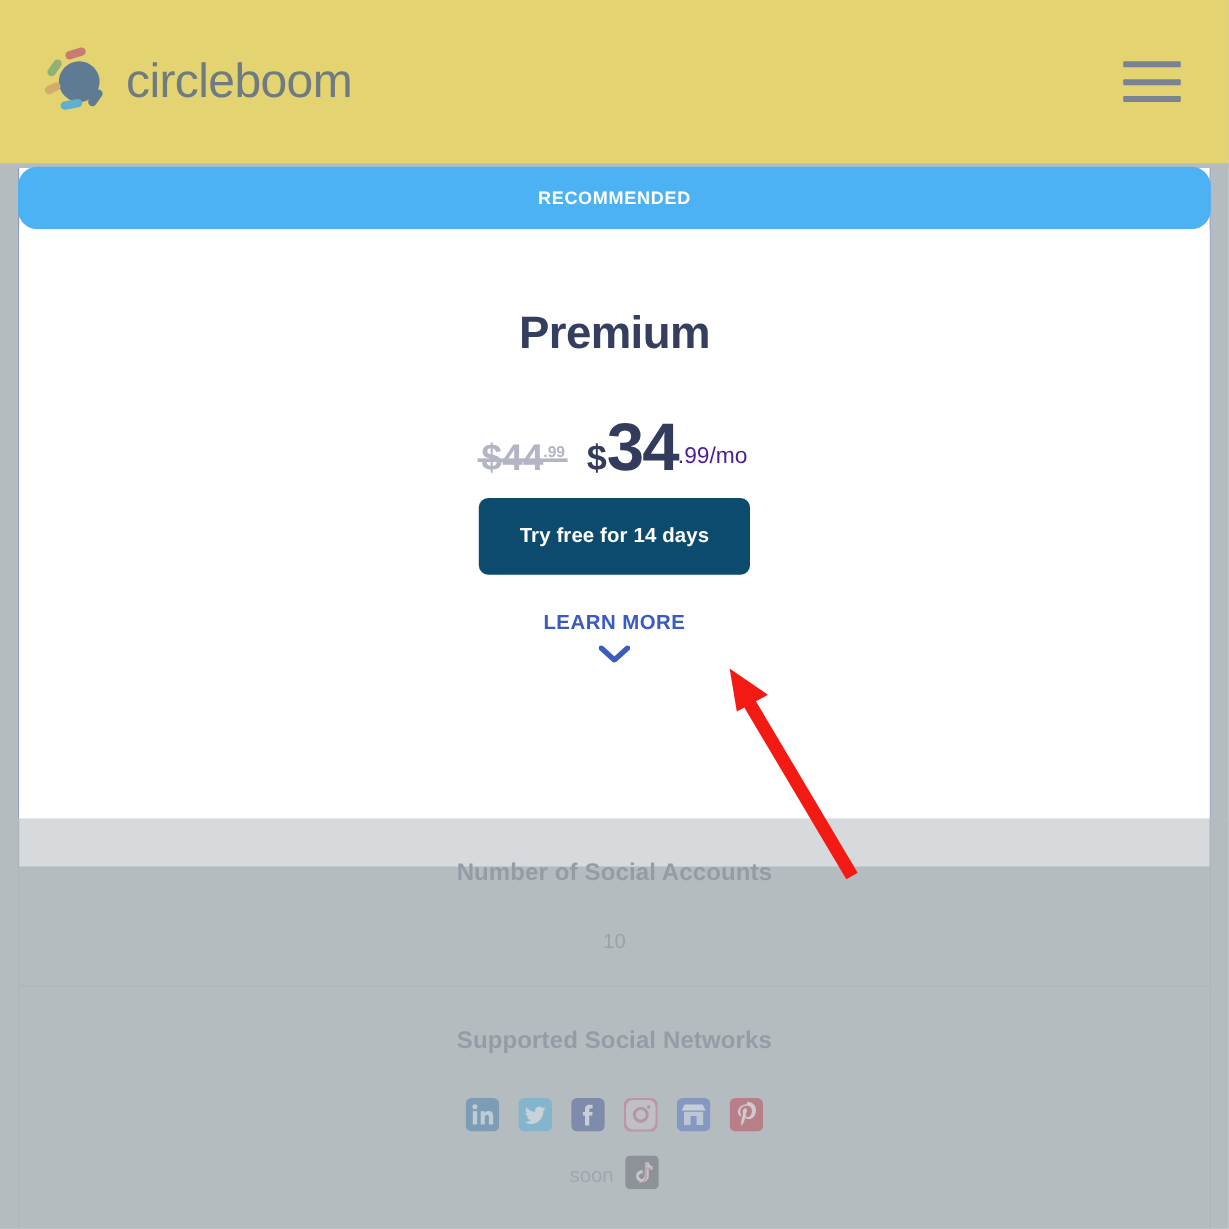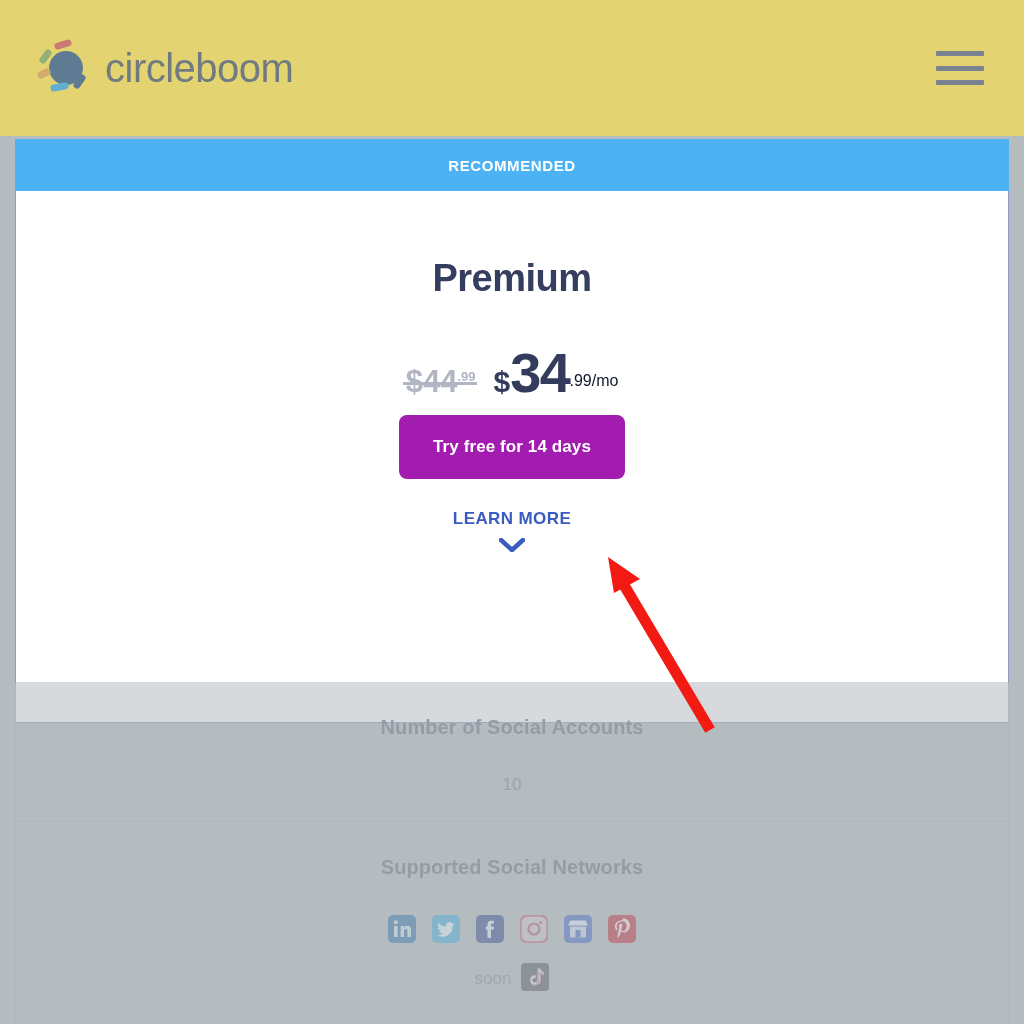--- a/index.html
+++ b/index.html
@@ -79,20 +79,21 @@
     background: #4db2f4;
     color: #ffffff;
     height: 52px;
     display: flex;
     align-items: center;
     justify-content: center;
     font-size: 15px;
     font-weight: 700;
     letter-spacing: 0.6px;
     margin: -1px -1px 0 -1px;
+    border-radius: 16px;
   }
   .card-body {
     background: #fff;
     padding: 68px 0 40px 0;
     text-align: center;
     height: 531px;
     box-sizing: border-box;
   }
   .plan-title {
     font-size: 38px;
@@ -141,36 +142,36 @@
     font-size: 30px;
     font-weight: 700;
     vertical-align: baseline;
   }
   .new-price .amount {
     font-size: 56px;
     font-weight: 700;
     letter-spacing: -1.5px;
   }
   .new-price .cents {
-    font-size: 16px;
+    font-size: 19px;
     font-weight: 400;
-    color: #0f172a;
+    color: #4c1d95;
     vertical-align: super;
   }
   .price-note {
     font-size: 14.5px;
     color: #454e6e;
     margin-bottom: 46px;
   }
   .price-note b { font-weight: 700; }
 
   
   .cta-btn {
     display: inline-block;
-    background: #a21caf;
+    background: #0c4a6e;
     color: #ffffff;
     border: none;
     border-radius: 8px;
     font-size: 17px;
     font-weight: 700;
     padding: 0 34px;
     height: 64px;
     line-height: 64px;
     cursor: pointer;
     font-family: "Liberation Sans", sans-serif;

